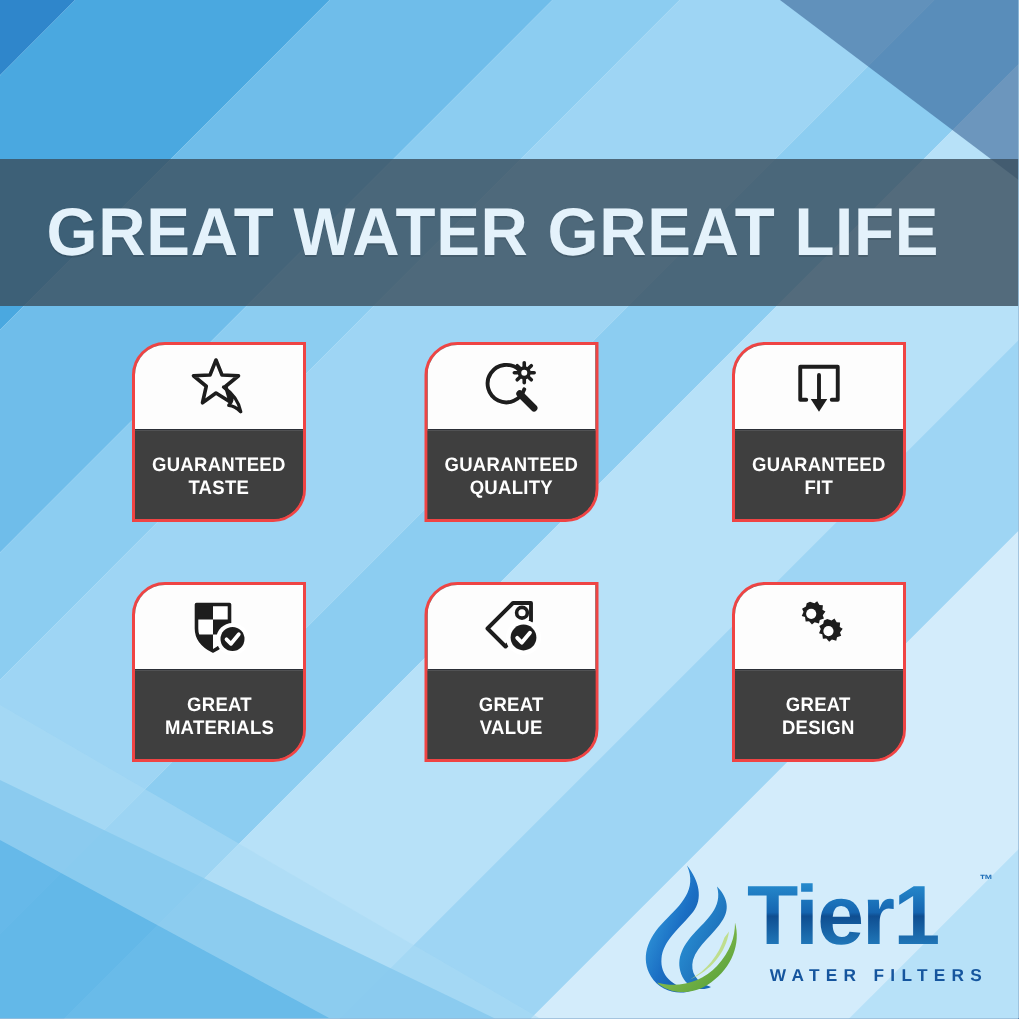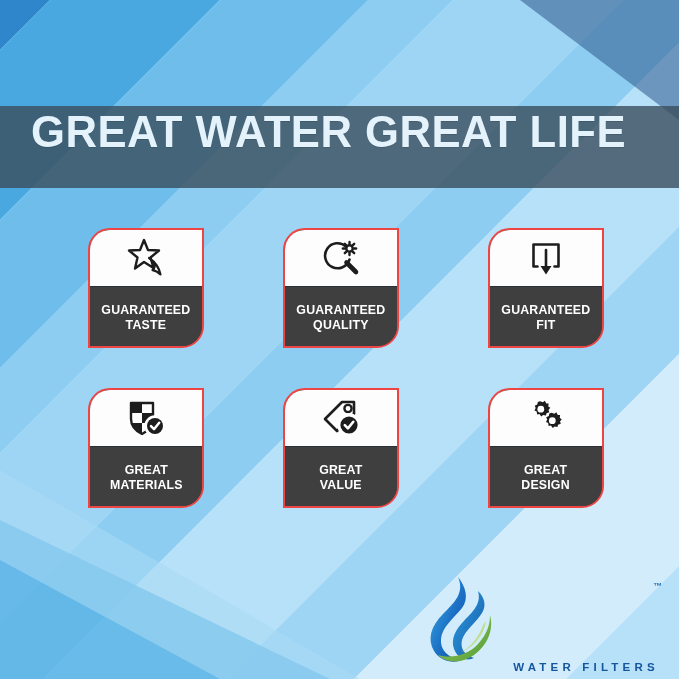--- a/index.html
+++ b/index.html
@@ -16,23 +16,23 @@
     background:#cfe9fb;
   }
 
   
   .bg-layer{position:absolute;inset:0;overflow:hidden;}
 
   
   .banner{
     position:absolute;
     left:0;top:106px;
-    width:679px;height:82px;
+    width:679px;height:98px;
     background:rgba(58,77,92,0.80);
-    display:flex;align-items:flex-start;
+    display:flex;align-items:center;
   }
   .banner-text{
     font-family:"Liberation Sans Narrow","Liberation Sans",sans-serif;
     font-weight:bold;
     font-size:45px;
     letter-spacing:0.5px;
     color:#e4f2fb;
     padding-left:32px;
     white-space:nowrap;
     transform:scaleX(0.97);
@@ -89,21 +89,20 @@
   .logo-sub{
     position:absolute;
     left:82px;top:70px;
     width:160px;
     font-size:11.5px;
     font-weight:bold;
     letter-spacing:4.2px;
     color:#15559e;
     text-align:center;
     font-family:"Liberation Sans",sans-serif;
-    margin-top:16px;
   }
   .tm{
     position:absolute;
     right:2px;top:6px;
     font-size:9px;color:#1f6fb8;font-weight:bold;
   }
 </style>
 </head>
 <body>
 
@@ -308,19 +307,32 @@
 
         <path d="M54 16 C58 30, 47 38, 38 48 C29 58, 26 68, 32 78 C36 84, 44 86, 50 83
                  C40 80, 36 73, 38 65 C41 55, 52 48, 58 38 C63 30, 60 22, 54 16 Z" fill="url(#gBlue2)"></path>
 
         <path d="M66 40 C70 54, 64 70, 50 80 C38 89, 22 88, 14 80
                  C28 84, 44 80, 54 69 C63 59, 66 50, 66 40 Z" fill="url(#gGreen)"></path>
         <path d="M62 46 C60 60, 50 72, 36 78 C47 72, 55 62, 59 50 Z" fill="#b8d96a" opacity="0.75"></path>
       </svg>
     </span>
 
+    <span class="logo-word">
+      <svg width="170" height="66" viewBox="0 0 170 66">
+        <defs>
+          <linearGradient id="gWord" x1="0" y1="0" x2="0" y2="1">
+            <stop offset="0%" stop-color="#2f9fdd"></stop>
+            <stop offset="48%" stop-color="#1565b0"></stop>
+            <stop offset="52%" stop-color="#0f4e91"></stop>
+            <stop offset="100%" stop-color="#2a8fd0"></stop>
+          </linearGradient>
+        </defs>
+        <text x="0" y="50" font-family="'Liberation Sans',sans-serif" font-size="56" font-weight="bold" fill="url(#gWord)" letter-spacing="-1">Tier1</text>
+      </svg>
+    </span>
 
     <span class="tm">™</span>
 
     <div class="logo-sub">WATER FILTERS</div>
   </div>
 
 </div>
 
 </body></html>

